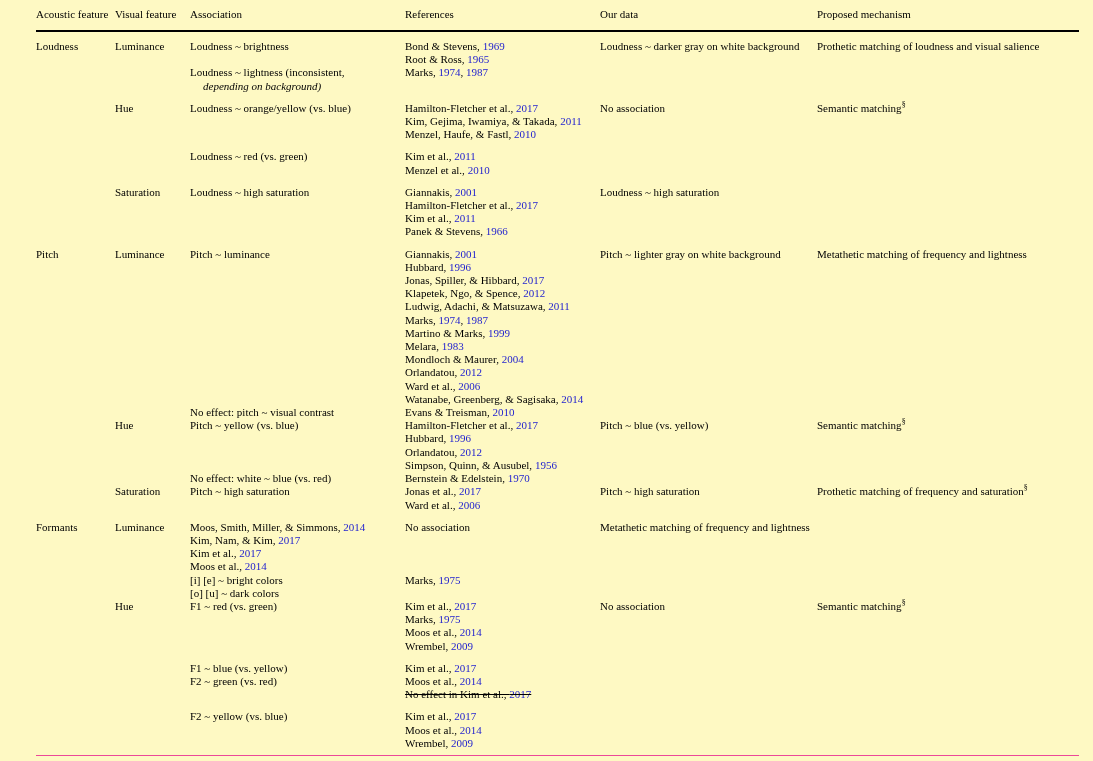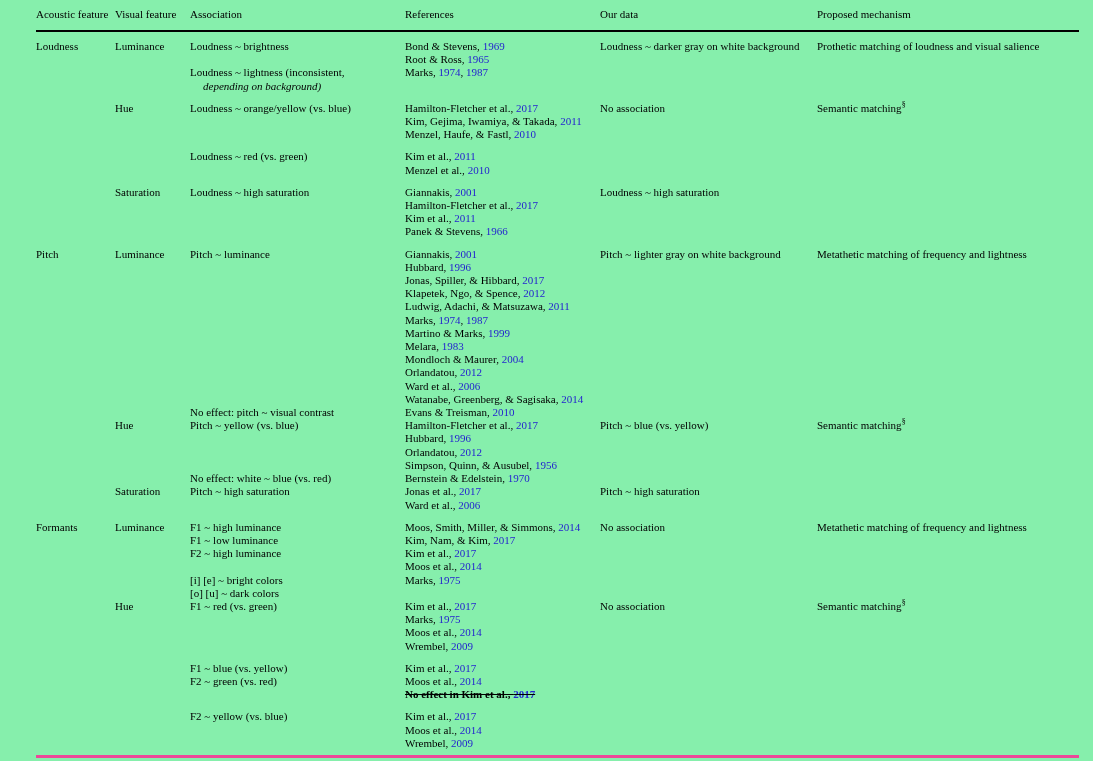--- a/index.html
+++ b/index.html
@@ -2,36 +2,36 @@
 <html><head>
 <meta charset="utf-8">
 <style>
   * { margin: 0; padding: 0; box-sizing: border-box; }
   html, body { background: #ffffff; }
   body {
     width: 1093px; height: 761px; overflow: hidden;
     font-family: "Liberation Serif", "DejaVu Serif", serif;
     font-size: 11px; color: #000000;
   }
-  .page { width: 1093px; height: 761px; padding: 8px 14px 0 36px; background: #86efac; }
+  .page { width: 1093px; height: 761px; padding: 8px 14px 0 36px; background: #fef9c3; }
   .grid {
     display: grid;
     grid-template-columns: 79px 75px 215px 195px 217px 1fr;
     align-items: start;
   }
   .header-row { padding-bottom: 9px; border-bottom: 2px solid #000; }
   .header-cell { line-height: 13px; white-space: nowrap; }
-  .tbody { padding-top: 8px; padding-bottom: 5px; border-bottom: 3px solid #ec4899; }
+  .tbody { padding-top: 8px; padding-bottom: 5px; border-bottom: 1px solid #ec4899; }
   .block { margin-top: 0; }
   .block.gap { margin-top: 9px; }
   .cell { min-width: 0; }
   .line { line-height: 13.2px; min-height: 13.2px; white-space: nowrap; }
   .indent { padding-left: 13px; font-style: italic; }
   .year { color: #2424cf; cursor: pointer; }
-  .strike { text-decoration: line-through; font-weight: bold; }
+  .strike { text-decoration: line-through; }
   sup { font-size: 8px; vertical-align: super; line-height: 0; }
 </style>
 </head>
 <body>
 
 <div class="page">
   <div class="table">
     <div class="grid header-row">
       <div class="header-cell">Acoustic feature</div>
       <div class="header-cell">Visual feature</div>
@@ -233,32 +233,30 @@
           <div class="cell">
             <div class="line">Pitch ~ high saturation</div>
           </div>
           <div class="cell">
             <div class="line"><span>Jonas et al., </span><span class="year">2017</span></div>
             <div class="line"><span>Ward et al., </span><span class="year">2006</span></div>
           </div>
           <div class="cell">
             <div class="line">Pitch ~ high saturation</div>
           </div>
+          <div class="cell">
+            <div class="line">Prothetic matching of frequency and saturation<sup>§</sup></div>
+          </div>
         </div>
         <div class="grid block gap">
           <div class="cell">
             <div class="line">Formants</div>
           </div>
           <div class="cell">
             <div class="line">Luminance</div>
-          </div>
-          <div class="cell">
-            <div class="line">F1 ~ high luminance</div>
-            <div class="line">F1 ~ low luminance</div>
-            <div class="line">F2 ~ high luminance</div>
           </div>
           <div class="cell">
             <div class="line"><span>Moos, Smith, Miller, &amp; Simmons, </span><span class="year">2014</span></div>
             <div class="line"><span>Kim, Nam, &amp; Kim, </span><span class="year">2017</span></div>
             <div class="line"><span>Kim et al., </span><span class="year">2017</span></div>
             <div class="line"><span>Moos et al., </span><span class="year">2014</span></div>
           </div>
           <div class="cell">
             <div class="line">No association</div>
           </div>

